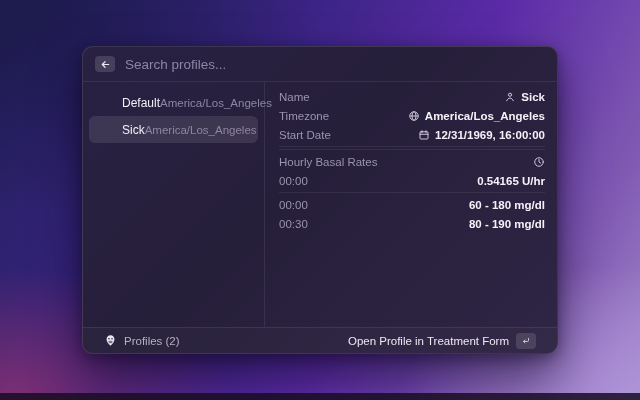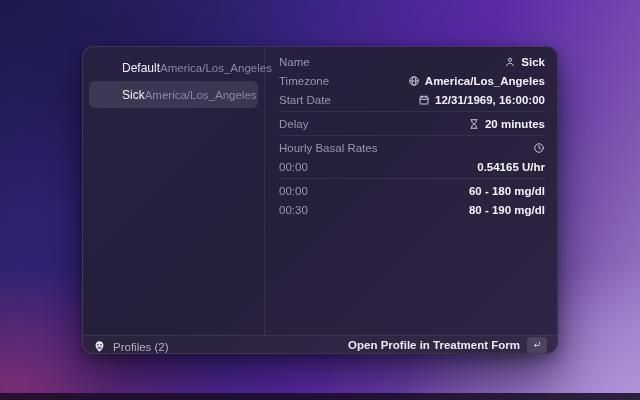--- a/index.html
+++ b/index.html
@@ -68,45 +68,53 @@
   .dlabel { color:#9b94ae; font-size:11.5px; white-space:nowrap; }
   .dval {
     display:flex; align-items:center; gap:5px; color:#f4f2f8;
     font-size:11.5px; font-weight:600; white-space:nowrap;
   }
   .dval .ic, .hdr-ic { width:12px; height:12px; color:#cdc7da; flex:0 0 auto; }
   .sep { border:none; border-top:1px solid rgba(255,255,255,0.07); margin:2px 0; }
 
   
   .footer {
-    flex:0 0 auto; height:18px; display:flex; align-items:flex-end;
-    justify-content:space-between; padding:0 10px;
+    flex:0 0 auto; height:26px; display:flex; align-items:center;
+    justify-content:space-between; padding:0 21px;
     border-top:1px solid rgba(255,255,255,0.08);
     background:rgba(255,255,255,0.02);
   }
   .f-left { display:flex; align-items:center; gap:7px; }
   .owl { width:13px; height:13px; }
   .f-label { color:#b6afc6; font-size:11.5px; }
   .f-action {
     display:flex; align-items:center; gap:7px; background:transparent;
     border:none; cursor:pointer; padding:0;
   }
-  .f-action-label { color:#ece9f2; font-size:11.5px; font-weight:700; }
+  .f-action-label { color:#ece9f2; font-size:11.5px; font-weight:400; }
   .keycap {
     width:20px; height:16px; border-radius:4px; background:rgba(255,255,255,0.13);
     display:flex; align-items:center; justify-content:center; color:#cfc9dc;
   }
   .keycap svg { width:10px; height:10px; }
 </style>
 </head>
 <body>
 
 <div class="desktop">
   <div class="window">
 
+    <div class="searchbar">
+      <button class="back-btn">
+        <svg viewBox="0 0 24 24" fill="none" stroke="currentColor" stroke-width="2.6" stroke-linecap="round" stroke-linejoin="round">
+            <path d="M19 12H5M11 6l-6 6 6 6"></path>
+          </svg>
+      </button>
+      <input class="search-input" value="" placeholder="Search profiles..." style="">
+    </div>
 
     <div class="body">
 
       <div class="list">
         <div class="list-item">
           <span class="li-name">Default</span>
           <span class="li-sub">America/Los_Angeles</span>
         </div>
         <div class="list-item selected">
           <span class="li-name">Sick</span>
@@ -143,29 +151,20 @@
             <svg class="ic" viewBox="0 0 24 24" fill="none" stroke="currentColor" stroke-width="2" stroke-linecap="round">
                 <rect x="4" y="5.5" width="16" height="14.5" rx="2"></rect>
                 <path d="M8 3.5v4M16 3.5v4M4 10.5h16"></path>
               </svg>
             <span>12/31/1969, 16:00:00</span>
           </span>
         </div>
 
         <hr class="sep">
 
-        <div class="drow">
-          <span class="dlabel">Delay</span>
-          <span class="dval">
-            <svg class="ic" viewBox="0 0 24 24" fill="none" stroke="currentColor" stroke-width="2" stroke-linecap="round" stroke-linejoin="round">
-                <path d="M6 3.5h12M6 20.5h12M7.5 3.5v2.8c0 2.6 2 3.9 4.5 5.7 2.5-1.8 4.5-3.1 4.5-5.7V3.5M7.5 20.5v-2.8c0-2.6 2-3.9 4.5-5.7 2.5 1.8 4.5 3.1 4.5 5.7v2.8"></path>
-              </svg>
-            <span>20 minutes</span>
-          </span>
-        </div>
 
         <hr class="sep">
 
         <div class="drow">
           <span class="dlabel">Hourly Basal Rates</span>
           <svg class="hdr-ic" viewBox="0 0 24 24" fill="none" stroke="currentColor" stroke-width="2" stroke-linecap="round">
               <circle cx="12" cy="12" r="8.5"></circle>
               <path d="M12 7v5l3.2 2"></path>
             </svg>
         </div>

